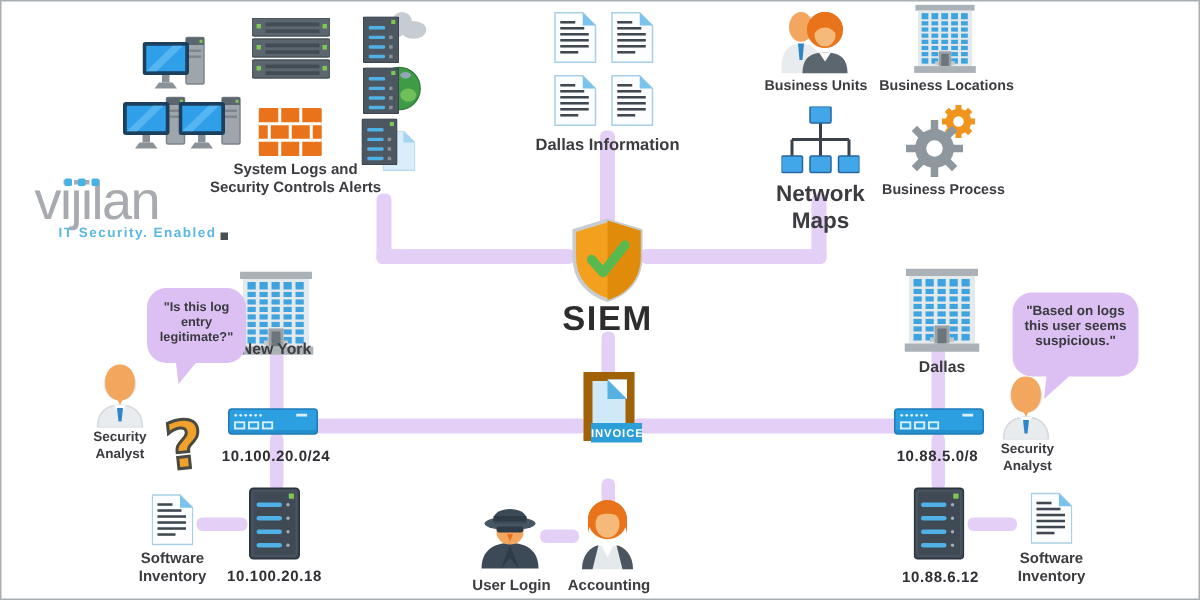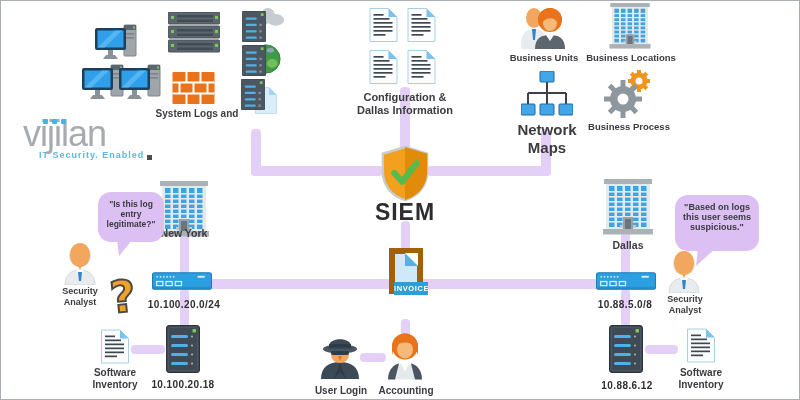--- a/index.html
+++ b/index.html
@@ -324,36 +324,36 @@
       <use href="#sym-mini-server"></use>
     </svg>
   <svg class="icon" style="left:254px;top:86px" width="22" height="27">
       <use href="#sym-doc-plain"></use>
     </svg>
   <svg class="icon" style="left:240px;top:78px" width="24" height="31">
       <use href="#sym-mini-server"></use>
     </svg>
   <div class="lbl" style="left:130px;top:107px;width:132px;font-size:10px">
     <div>System Logs and</div>
+    <div>Security Controls Alerts</div>
   </div>
 
   <svg class="icon" style="left:368px;top:7px" width="29" height="34">
       <use href="#sym-doc"></use>
     </svg>
   <svg class="icon" style="left:406px;top:7px" width="29" height="34">
       <use href="#sym-doc"></use>
     </svg>
   <svg class="icon" style="left:368px;top:49px" width="29" height="34">
       <use href="#sym-doc"></use>
     </svg>
   <svg class="icon" style="left:406px;top:49px" width="29" height="34">
       <use href="#sym-doc"></use>
     </svg>
   <div class="lbl" style="left:340px;top:90px;width:128px;font-size:11px">
-    <div>Configuration &amp;</div>
     <div>Dallas Information</div>
   </div>
 
   <svg class="icon" style="left:518px;top:4px" width="48" height="44">
       <use href="#sym-people"></use>
     </svg>
   <div class="lbl" style="left:506px;top:51px;width:74px;font-size:9.5px">Business Units</div>
   <svg class="icon" style="left:606px;top:2px" width="46" height="46">
       <use href="#sym-building"></use>
     </svg>

